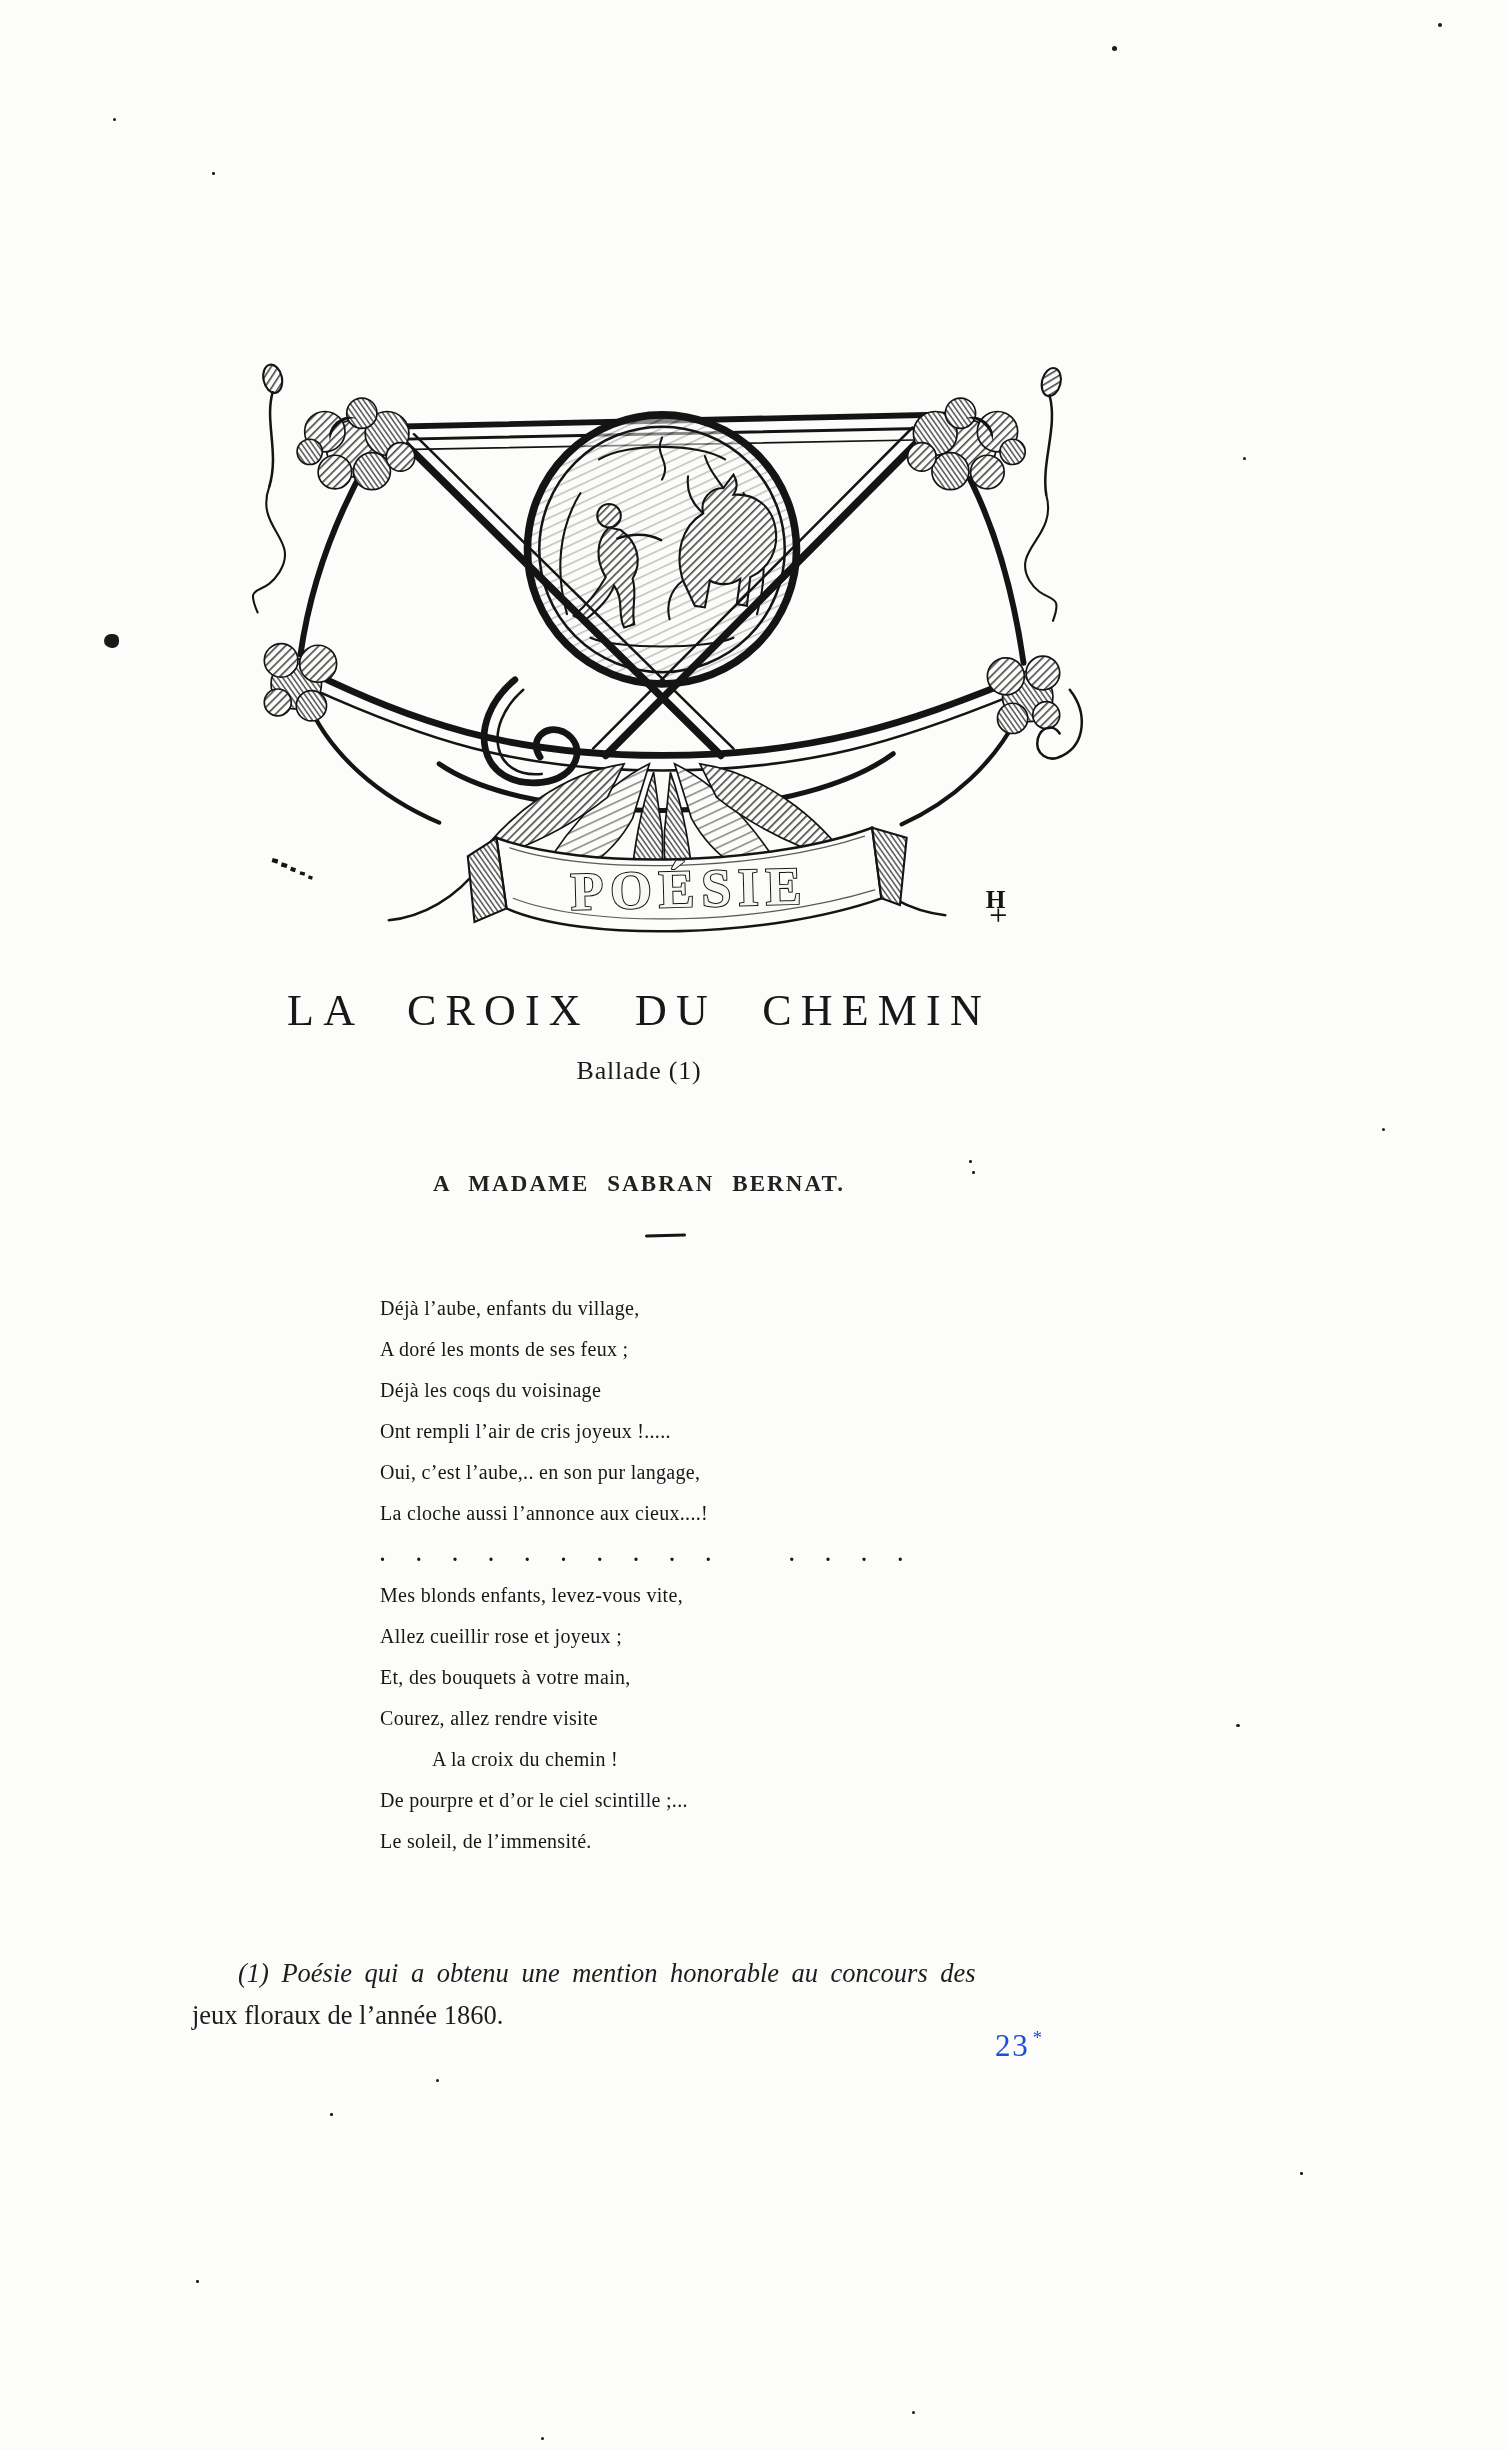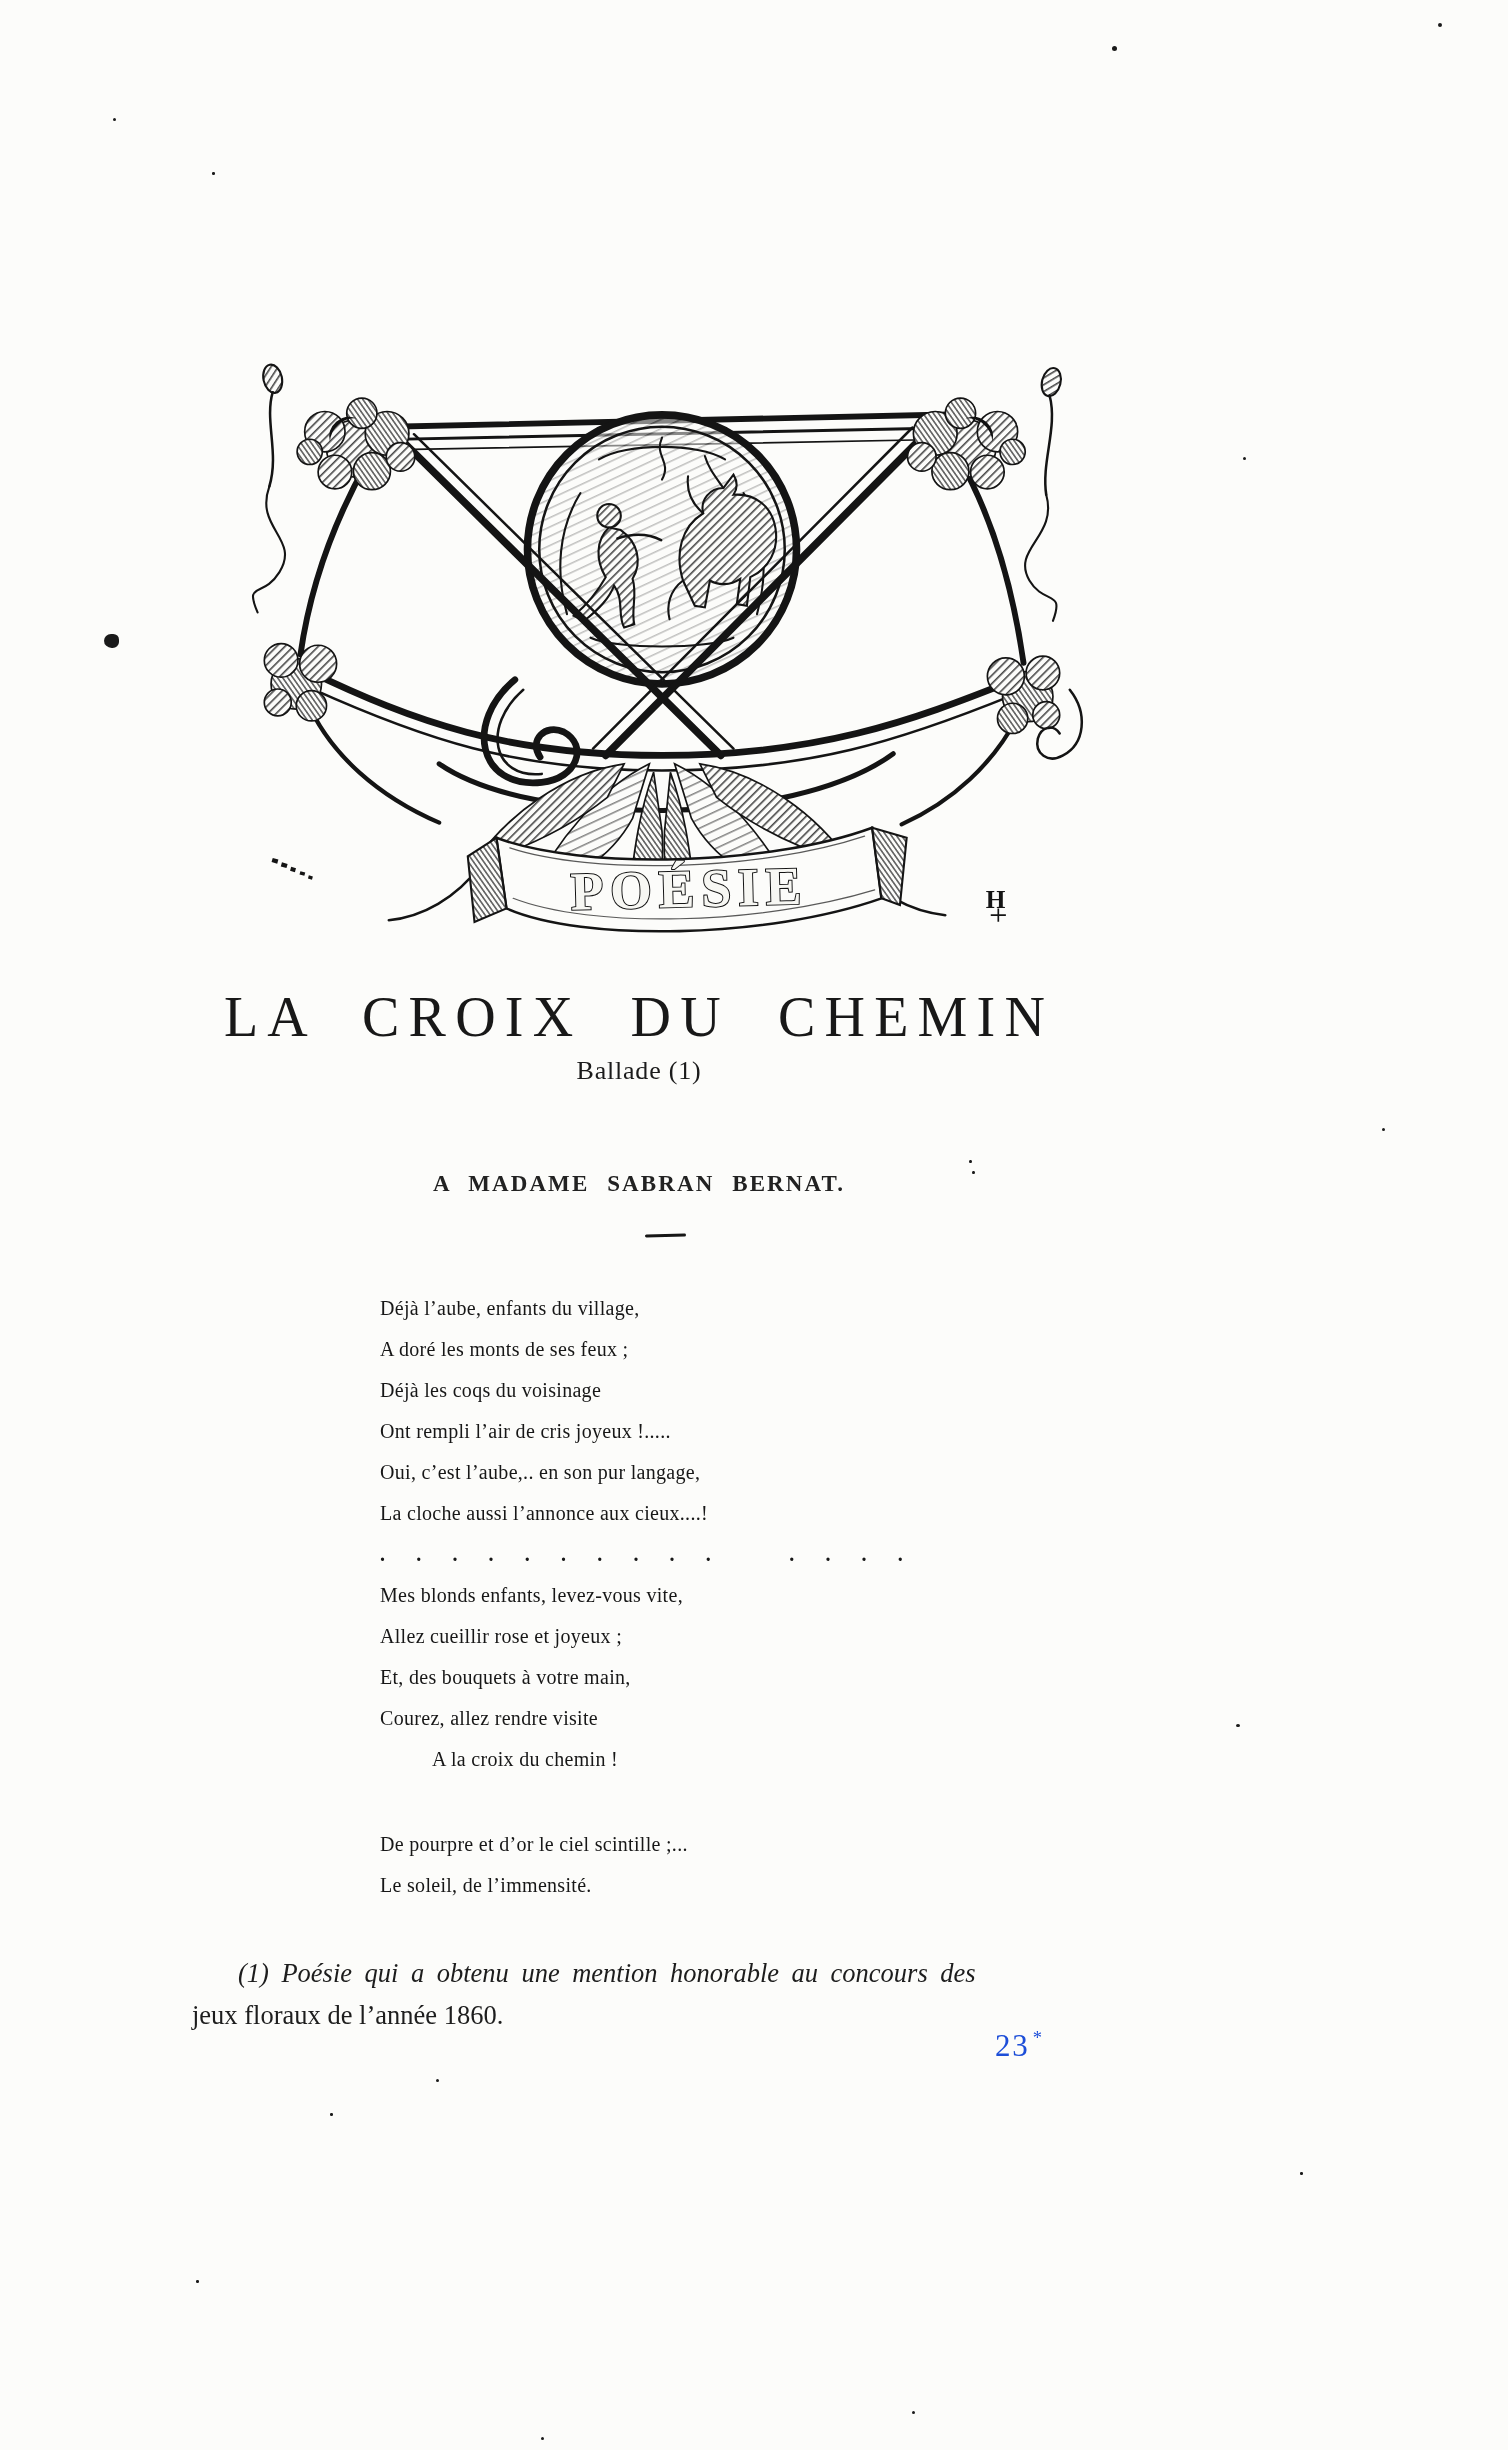--- a/index.html
+++ b/index.html
@@ -9,21 +9,21 @@
     margin:0 auto;
     background:#fcfcfa;
     font-family:"Liberation Serif", serif;
     color:#1b1b1b;
     overflow:hidden;
   }
   .centered{position:absolute;left:0;width:1278px;text-align:center;}
   .engraving{position:absolute;left:229px;top:360px;width:866px;height:589px;}
   .main-title{
     top:985px;
-    font-size:56px;
+    font-size:44px;
     letter-spacing:9.2px;
     word-spacing:25px;
     color:#181818;
   }
   .subtitle{
     top:1056px;
     font-size:26px;
     letter-spacing:0.8px;
   }
   .dedication{
@@ -39,21 +39,21 @@
     position:absolute;left:645px;top:1234px;width:41px;height:3.4px;
     background:#161616;transform:rotate(-1.2deg);border-radius:1.7px;
   }
   .poem{
     position:absolute;left:380px;top:1288px;width:757px;
     font-size:20px;line-height:41px;letter-spacing:0.3px;
     color:#171717;
   }
   .pline{white-space:pre;}
   .pline.indent{padding-left:52px;}
-  .pline.stanza-gap{margin-top:44px;}
+  .pline.stanza-gap{}
   .dotline{
     font-weight:bold;
     letter-spacing:7.6px;
     word-spacing:11px;
     white-space:pre;
   }
   .footnote{
     position:absolute;left:192px;top:1952px;width:933px;
     font-size:26.5px;line-height:42px;color:#1d1d1d;
   }

